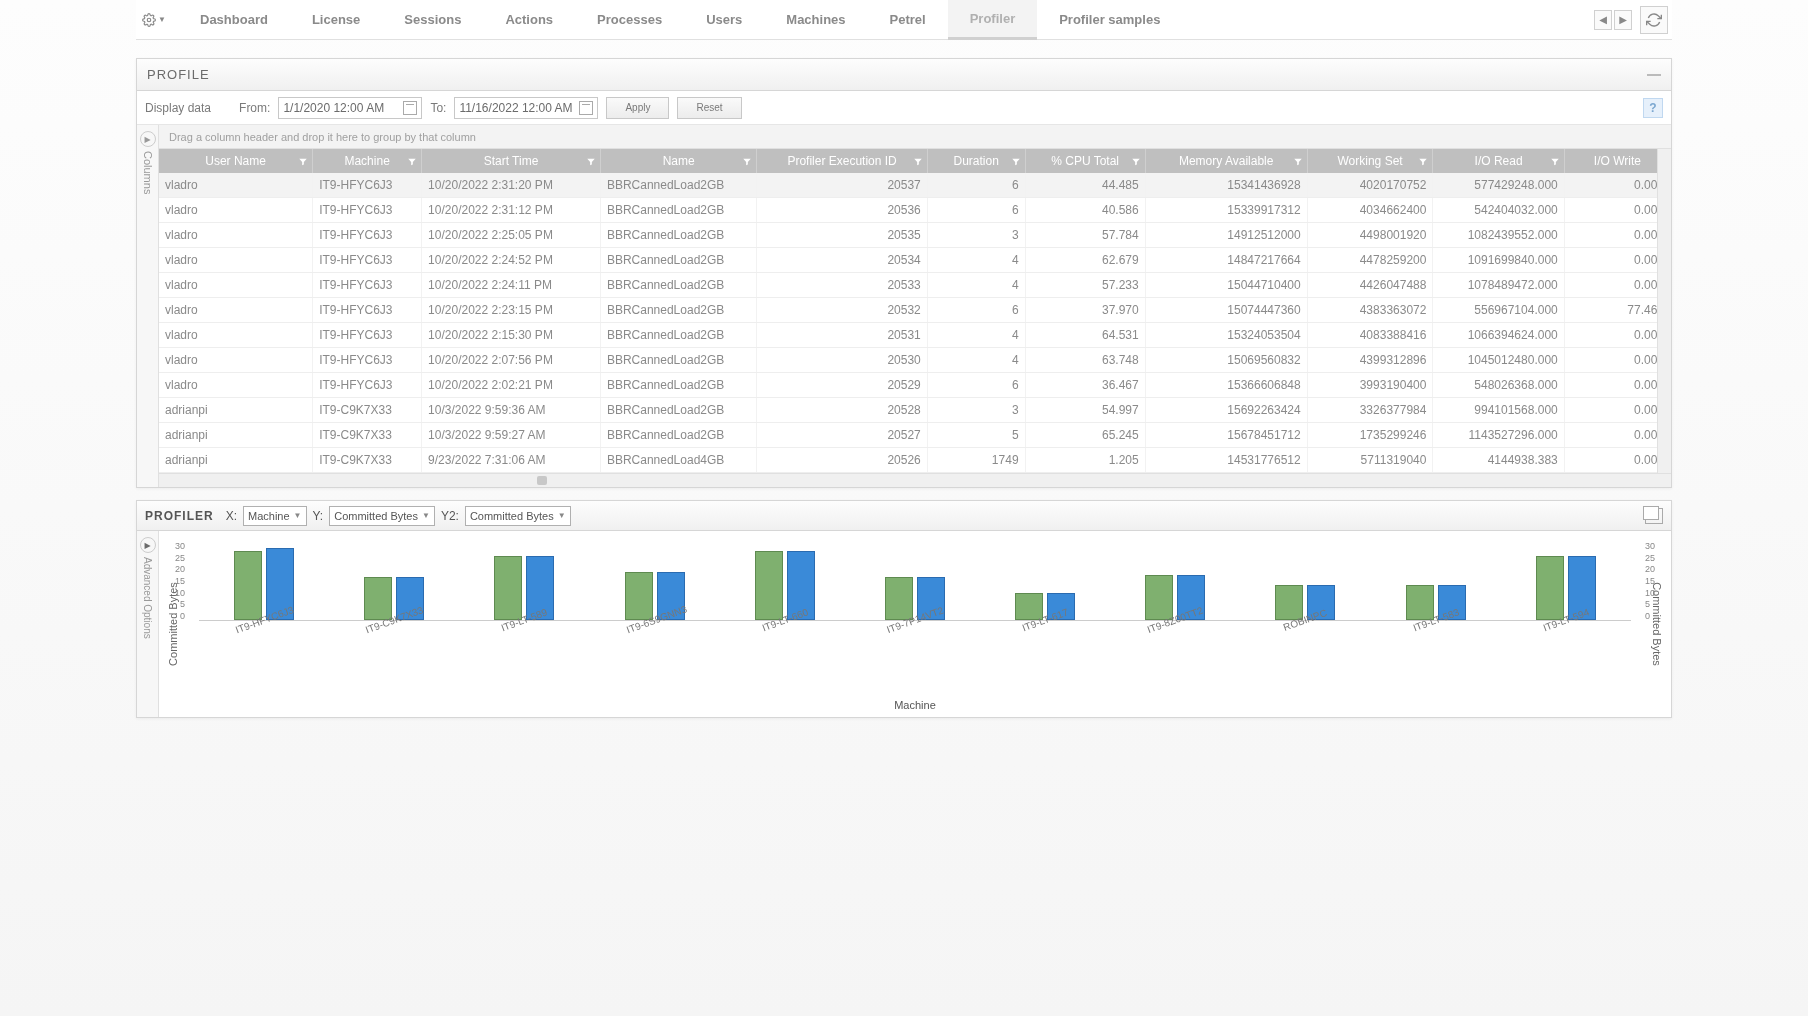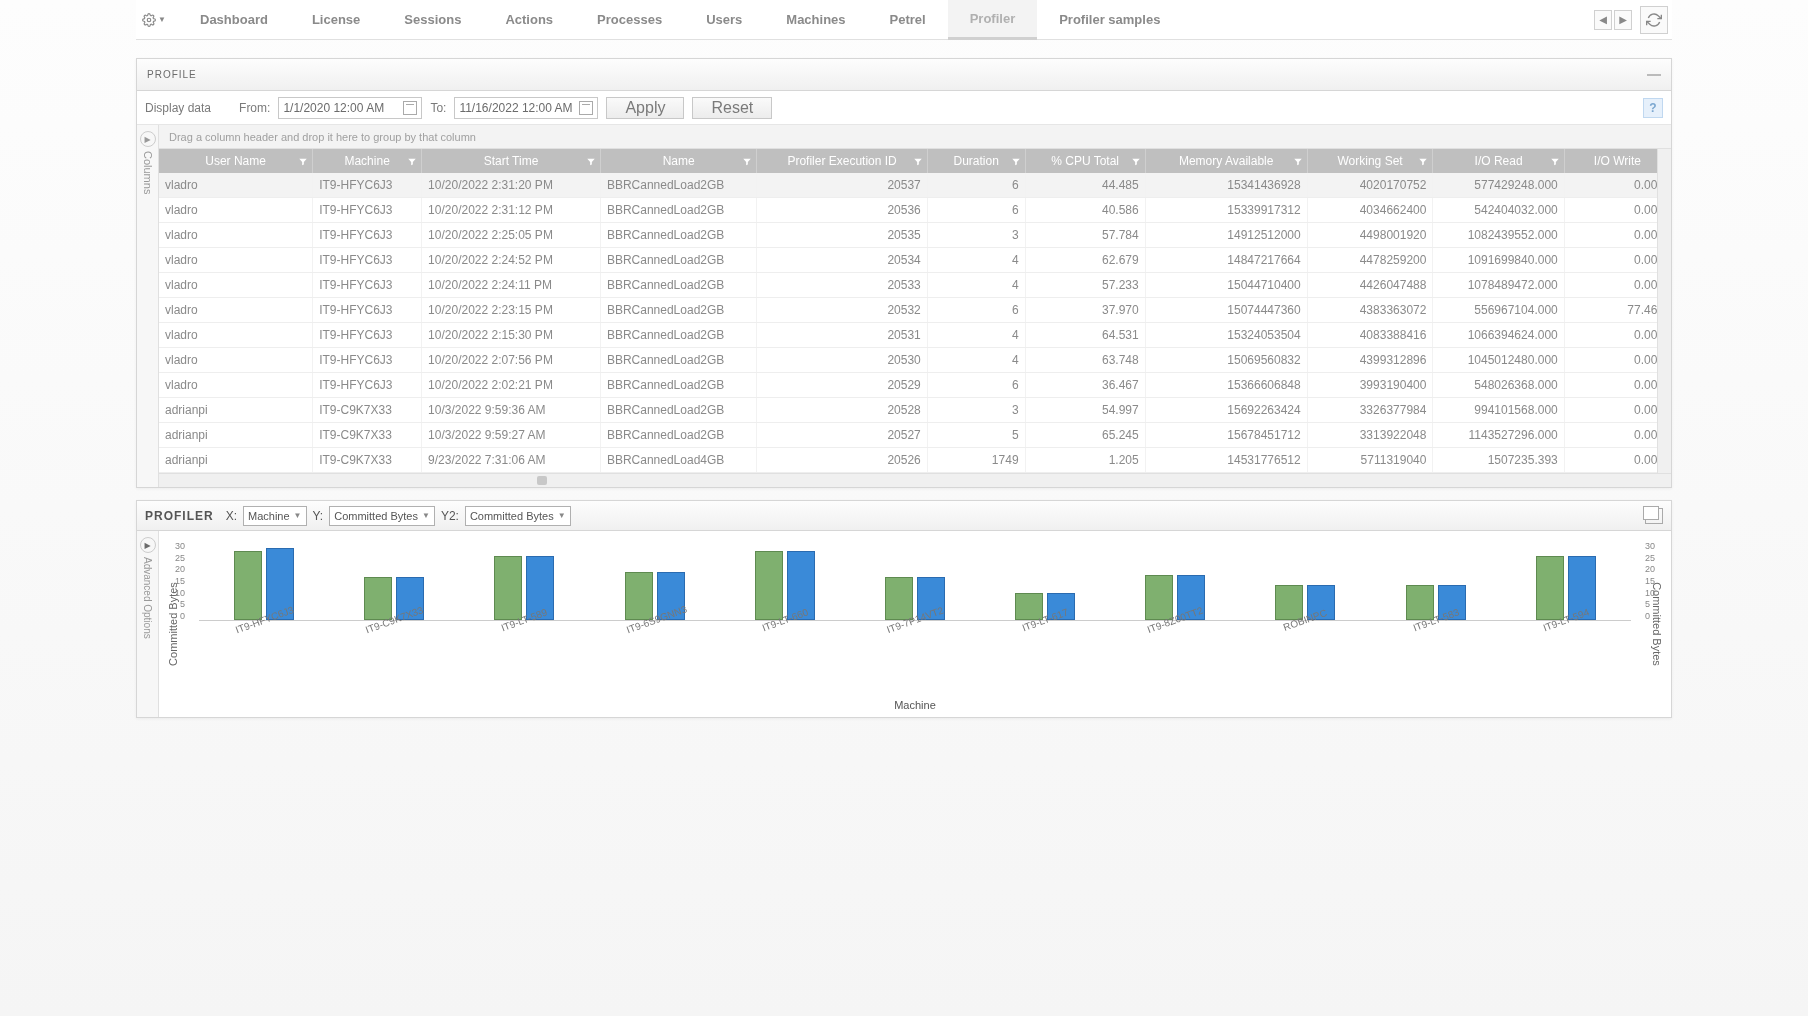--- a/index.html
+++ b/index.html
@@ -69,21 +69,21 @@
     border: 1px solid #d6d6d6;
     background: #fff;
     box-shadow: 0 1px 3px rgba(0,0,0,0.05);
   }
   .panel-header {
     height: 32px;
     background: linear-gradient(#fdfdfd, #f0f0f0);
     border-bottom: 1px solid #d6d6d6;
     display: flex; align-items: center;
     padding: 0 10px;
-    font-size: 10px;
+    font-size: 13px;
     color: #6b6b6b;
     letter-spacing: 1px;
   }
   .panel-header .spacer { flex: 1; }
   .panel-min {
     width: 14px; height: 2px;
     background: #bbb;
     cursor: pointer;
   }
 
@@ -122,21 +122,21 @@
     top: 2px; left: 2px; right: 2px;
     height: 1px; background: #aaa;
   }
   .btn {
     height: 22px;
     padding: 0 18px;
     border: 1px solid #c8c8c8;
     background: linear-gradient(#fafafa, #ececec);
     color: #7a7a7a;
     cursor: pointer;
-    font-size: 16px;
+    font-size: 10px;
   }
   .help-btn {
     margin-left: auto;
     width: 20px; height: 20px;
     border: 1px solid #c0d8f0;
     background: #e6f0fb;
     color: #7ba7d0;
     display: flex; align-items: center; justify-content: center;
     cursor: pointer;
     font-weight: bold;
@@ -631,35 +631,35 @@
                 </tr>
                 <tr>
                   <td>adrianpi</td>
                   <td>IT9-C9K7X33</td>
                   <td>10/3/2022 9:59:27 AM</td>
                   <td>BBRCannedLoad2GB</td>
                   <td class="num">20527</td>
                   <td class="num">5</td>
                   <td class="num">65.245</td>
                   <td class="num">15678451712</td>
-                  <td class="num">3313922048</td>
+                  <td class="num">1735299246</td>
                   <td class="num">1143527296.000</td>
                   <td class="num">0.000</td>
                 </tr>
                 <tr>
                   <td>adrianpi</td>
                   <td>IT9-C9K7X33</td>
                   <td>9/23/2022 7:31:06 AM</td>
                   <td>BBRCannedLoad4GB</td>
                   <td class="num">20526</td>
                   <td class="num">1749</td>
                   <td class="num">1.205</td>
                   <td class="num">14531776512</td>
                   <td class="num">5711319040</td>
-                  <td class="num">1507235.393</td>
+                  <td class="num">4144938.383</td>
                   <td class="num">0.000</td>
                 </tr>
               </tbody>
           </table>
           <div class="vscroll-placeholder"></div>
         </div>
         <div class="hscroll">
             <div class="thumb"></div>
           </div>
       </div>

